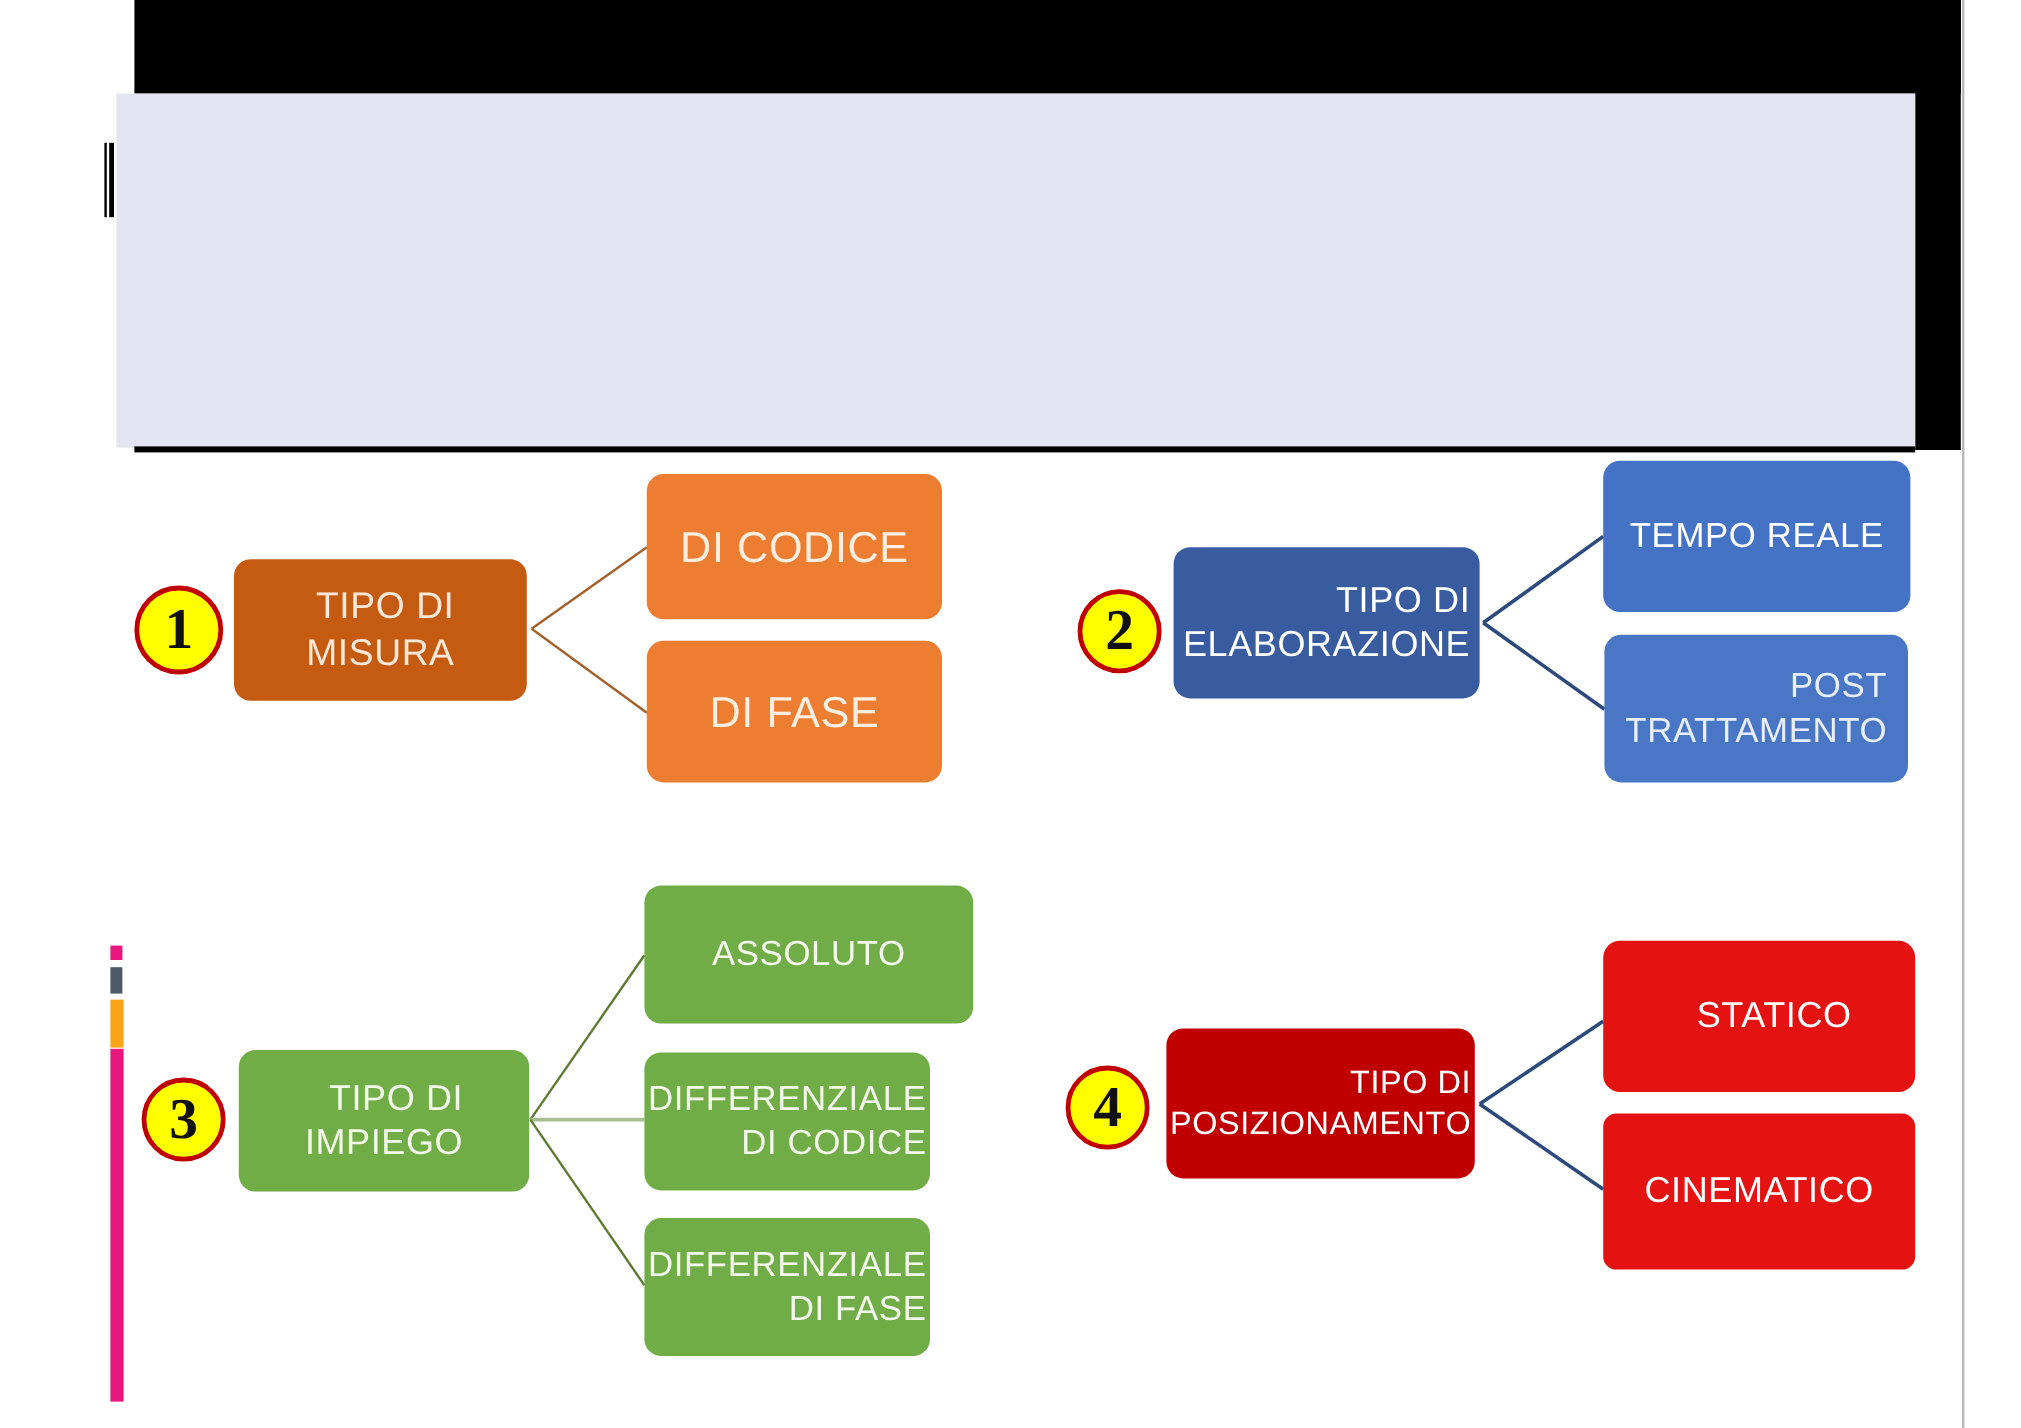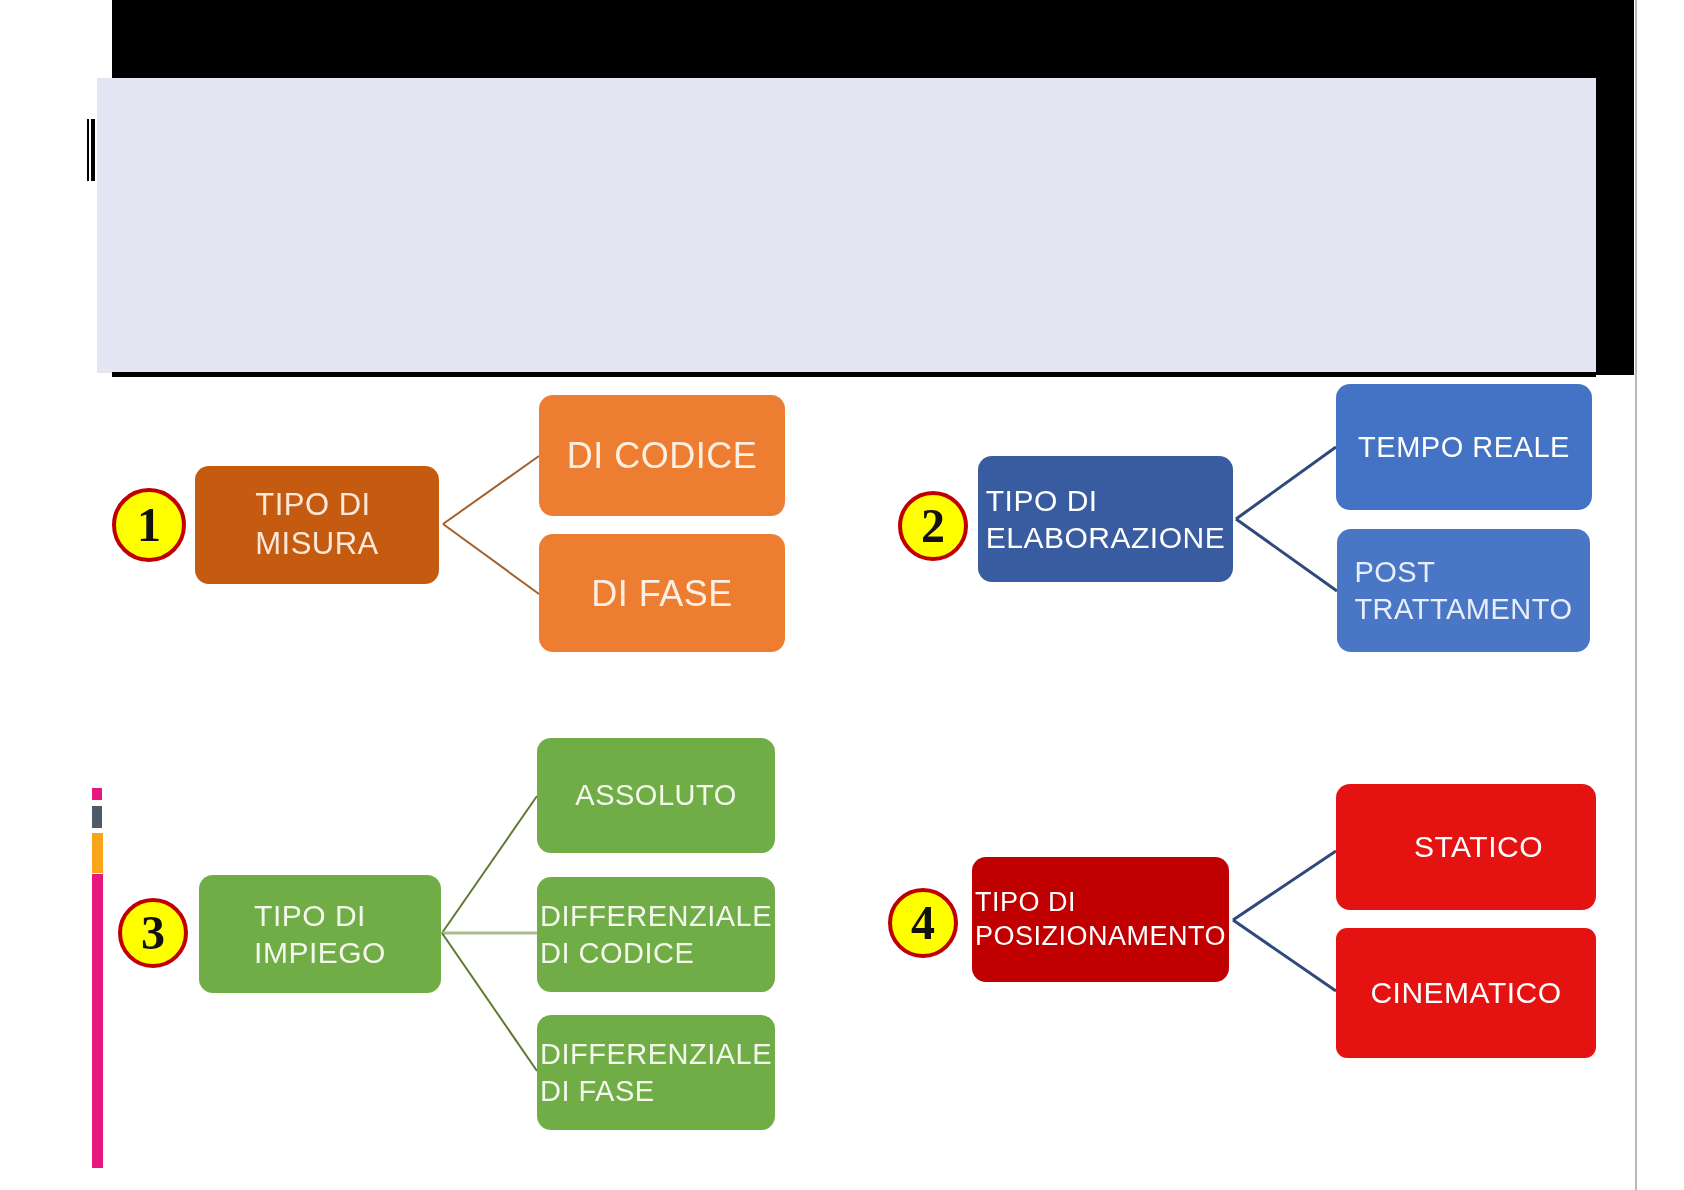--- a/index.html
+++ b/index.html
@@ -19,38 +19,38 @@
   .chip-1{position:absolute;left:92px;top:788px;width:10px;height:12px;}
   .chip-2{position:absolute;left:92px;top:806px;width:10px;height:22px;}
   .chip-3{position:absolute;left:92px;top:833px;width:11px;height:40px;}
   .chip-4{position:absolute;left:92px;top:874px;width:11px;height:294px;}
 
   
   .badge{position:absolute;border-radius:50%;border:4px solid #c00000;display:flex;
          align-items:center;justify-content:center;box-sizing:border-box;
          font-family:"Liberation Serif",serif;font-weight:600;font-size:48px;line-height:1;}
   .node{position:absolute;border-radius:14px;display:flex;align-items:center;justify-content:center;
-        text-align:left;white-space:pre-line;letter-spacing:0.5px;line-height:1.25;box-sizing:border-box;}
+        text-align:right;white-space:pre-line;letter-spacing:0.5px;line-height:1.25;box-sizing:border-box;}
 
   
   .b1{left:112px;top:488px;width:74px;height:74px;}
   .p1{left:195px;top:466px;width:244px;height:118px;font-size:31px;}
   .c1a{left:539px;top:395px;width:246px;height:121px;font-size:36px;}
   .c1b{left:539px;top:534px;width:246px;height:118px;font-size:36px;}
 
   
   .b2{left:898px;top:491px;width:70px;height:70px;}
   .p2{left:978px;top:456px;width:255px;height:126px;font-size:30px;}
   .c2a{left:1336px;top:384px;width:256px;height:126px;font-size:29px;}
   .c2b{left:1337px;top:529px;width:253px;height:123px;font-size:29px;}
 
   
   .b3{left:118px;top:898px;width:70px;height:70px;}
   .p3{left:199px;top:875px;width:242px;height:118px;font-size:30px;}
-  .c3a{left:537px;top:738px;width:238px;height:115px;font-size:29px;}
+  .c3a{left:537px;top:738px;width:274px;height:115px;font-size:29px;}
   .c3b{left:537px;top:877px;width:238px;height:115px;font-size:29px;}
   .c3c{left:537px;top:1015px;width:238px;height:115px;font-size:29px;}
 
   
   .b4{left:888px;top:888px;width:70px;height:70px;}
   .p4{left:972px;top:857px;width:257px;height:125px;font-size:27px;}
   .c4a{left:1336px;top:784px;width:260px;height:126px;font-size:30px;padding-left:25px;}
   .c4b{left:1336px;top:928px;width:260px;height:130px;font-size:30px;border-radius:11px;}
 
   .connectors{position:absolute;left:0;top:0;width:1684px;height:1190px;pointer-events:none;}

